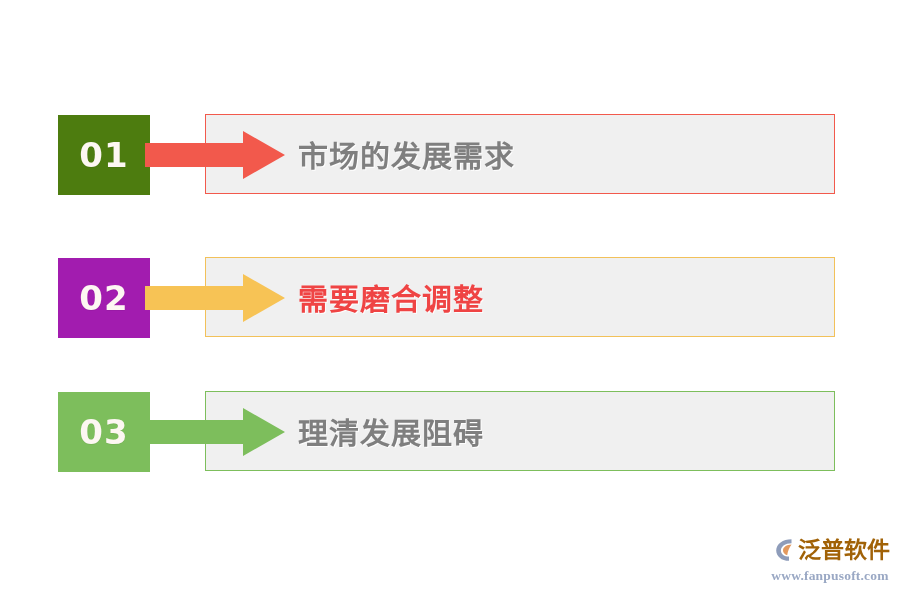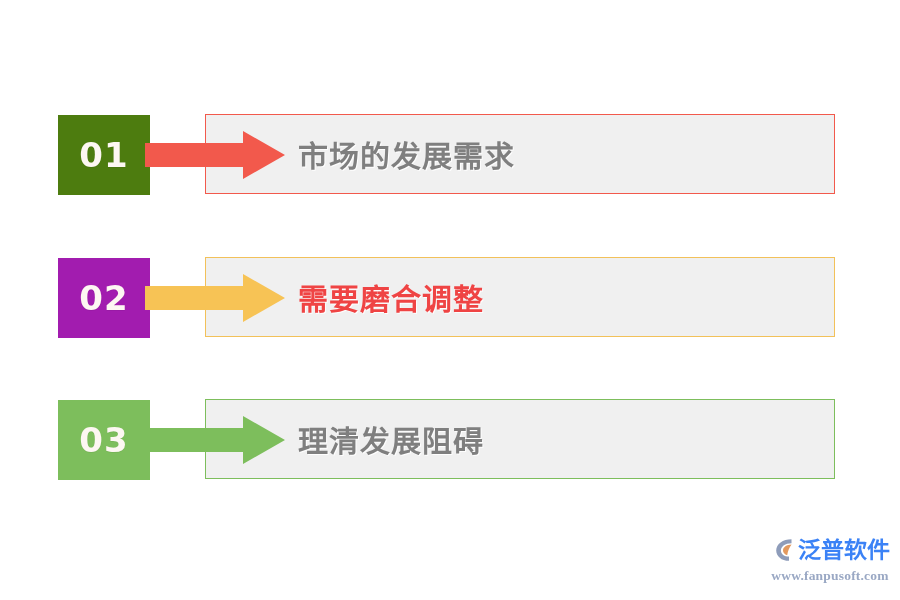--- a/index.html
+++ b/index.html
@@ -92,21 +92,21 @@
     color: #7f7f7f;
     letter-spacing: 1px;
     font-family: "DejaVu Sans", "Liberation Sans", sans-serif;
     white-space: nowrap;
     text-shadow: 1px 1px 0 rgba(255,255,255,0.9);
   }
 
   
   #row-1 { top: 114px; }
   #row-2 { top: 257px; }
-  #row-3 { top: 399px; }
+  #row-3 { top: 391px; }
 
   
   #watermark {
     position: absolute;
     left: 768px;
     top: 534px;
     width: 124px;
     height: 52px;
   }
   #watermark-top {
@@ -197,18 +197,18 @@
   </div>
 
   <div id="watermark">
     <div id="watermark-top">
       <div id="watermark-mark">
         <svg viewBox="0 0 28 28" width="28" height="28" aria-hidden="true">
           <path id="wm-ring" d="M23.5,3.2 C14.8,3.2 8.2,8.0 8.2,14.4 C8.2,20.2 13.6,24.8 21.0,24.8 L21.0,20.6 C16.3,20.6 12.9,18.0 12.9,14.4 C12.9,10.4 17.2,7.2 23.5,7.2 Z" fill="#8e9cba"></path>
           <path id="wm-blade" d="M23.6,8.6 C18.6,8.8 15.0,11.2 15.0,14.5 C15.0,16.6 16.6,18.4 19.2,19.2 C19.9,15.0 21.4,11.3 23.6,8.6 Z" fill="#e3995f"></path>
         </svg>
       </div>
-      <div id="watermark-brand" style="color: #3b82f6;">泛普软件</div>
+      <div id="watermark-brand" style="color: #a16207;">泛普软件</div>
     </div>
     <div id="watermark-url" style="color: rgb(154, 168, 196);">www.fanpusoft.com</div>
   </div>
 
 </div>
 
 </body></html>

